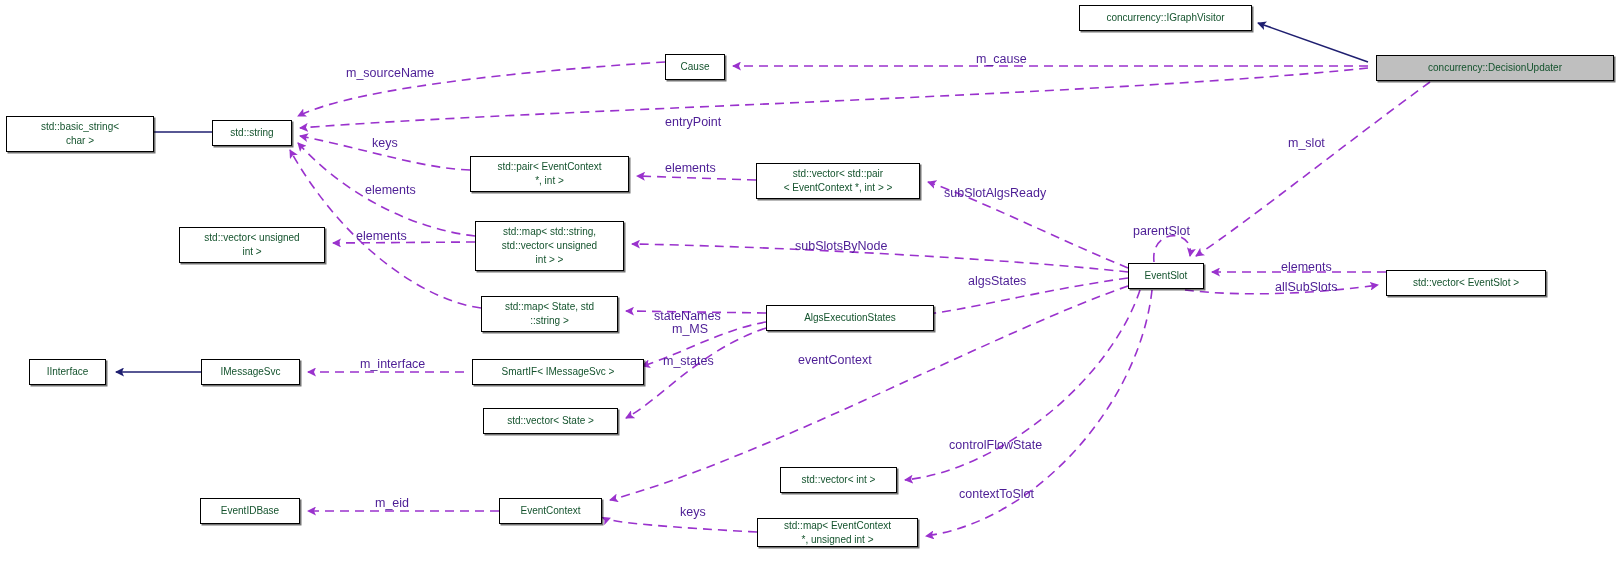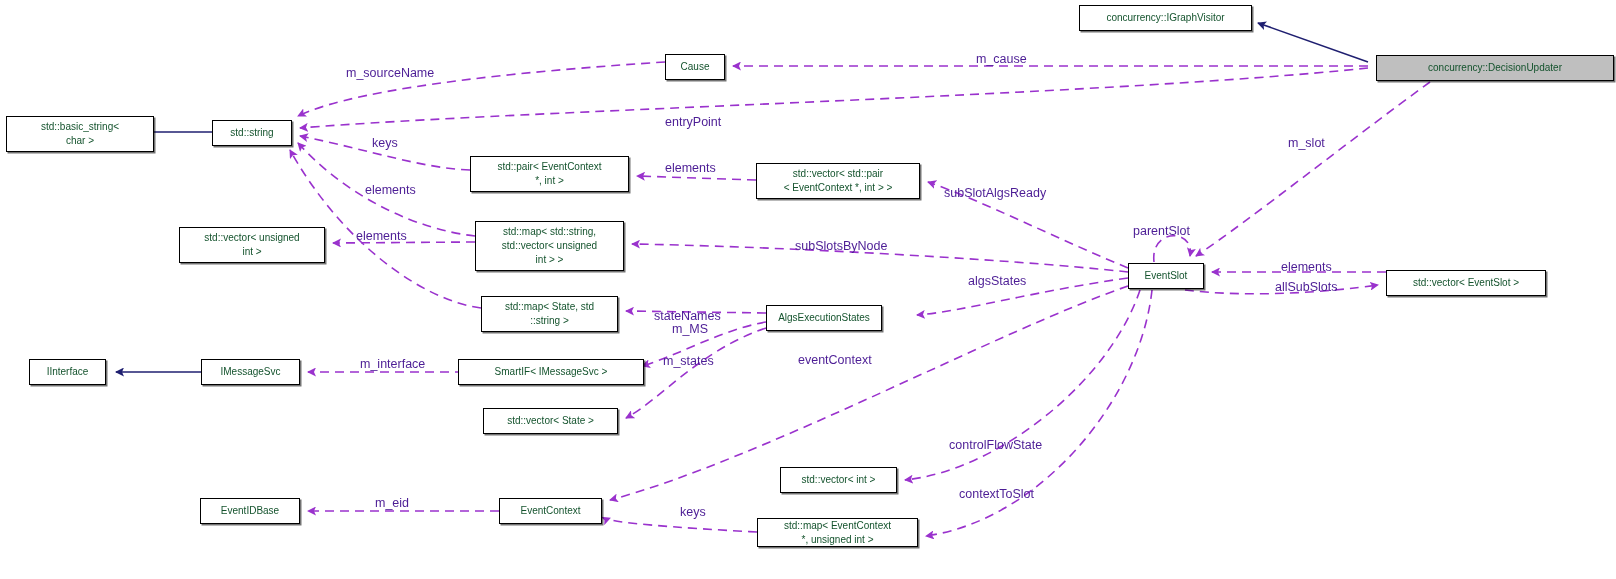--- a/index.html
+++ b/index.html
@@ -131,27 +131,27 @@
       <div class="node" style="left: 29px; top: 359px; width: 77px; height: 26px;">IInterface</div>
       <div class="node" style="left: 201px; top: 359px; width: 99px; height: 26px;">IMessageSvc</div>
       <div class="node" style="left: 200px; top: 498px; width: 100px; height: 26px;">EventIDBase</div>
       <div class="node" style="left: 470px; top: 156px; width: 159px; height: 36px;">std::pair&lt; EventContext
 *, int &gt;</div>
       <div class="node" style="left: 475px; top: 221px; width: 149px; height: 50px;">std::map&lt; std::string,
 std::vector&lt; unsigned
 int &gt; &gt;</div>
       <div class="node" style="left: 481px; top: 296px; width: 137px; height: 36px;">std::map&lt; State, std
 ::string &gt;</div>
-      <div class="node" style="left: 458px; top: 359px; width: 186px; height: 26px;">SmartIF&lt; IMessageSvc &gt;</div>
+      <div class="node" style="left: 472px; top: 359px; width: 172px; height: 26px;">SmartIF&lt; IMessageSvc &gt;</div>
       <div class="node" style="left: 483px; top: 408px; width: 135px; height: 26px;">std::vector&lt; State &gt;</div>
       <div class="node" style="left: 499px; top: 498px; width: 103px; height: 26px;">EventContext</div>
       <div class="node" style="left: 665px; top: 54px; width: 60px; height: 26px;">Cause</div>
       <div class="node" style="left: 756px; top: 163px; width: 164px; height: 36px;">std::vector&lt; std::pair
 &lt; EventContext *, int &gt; &gt;</div>
-      <div class="node" style="left: 766px; top: 305px; width: 116px; height: 26px;">AlgsExecutionStates</div>
+      <div class="node" style="left: 766px; top: 305px; width: 168px; height: 26px;">AlgsExecutionStates</div>
       <div class="node" style="left: 780px; top: 467px; width: 117px; height: 26px;">std::vector&lt; int &gt;</div>
       <div class="node" style="left: 757px; top: 518px; width: 161px; height: 29px;">std::map&lt; EventContext
 *, unsigned int &gt;</div>
       <div class="node" style="left: 1128px; top: 263px; width: 76px; height: 26px;">EventSlot</div>
       <div class="node" style="left: 1079px; top: 5px; width: 173px; height: 26px;">concurrency::IGraphVisitor</div>
       <div class="node highlight" style="left: 1368px; top: 55px; width: 238px; height: 26px; margin-left: 8px;">concurrency::DecisionUpdater</div>
       <div class="node" style="left: 1386px; top: 262px; width: 160px; height: 26px; margin-top: 8px;">std::vector&lt; EventSlot &gt;</div>
     </div>
   <div id="labels-layer">
       <div class="edge-label" style="left: 346px; top: 66px;">m_sourceName</div>

